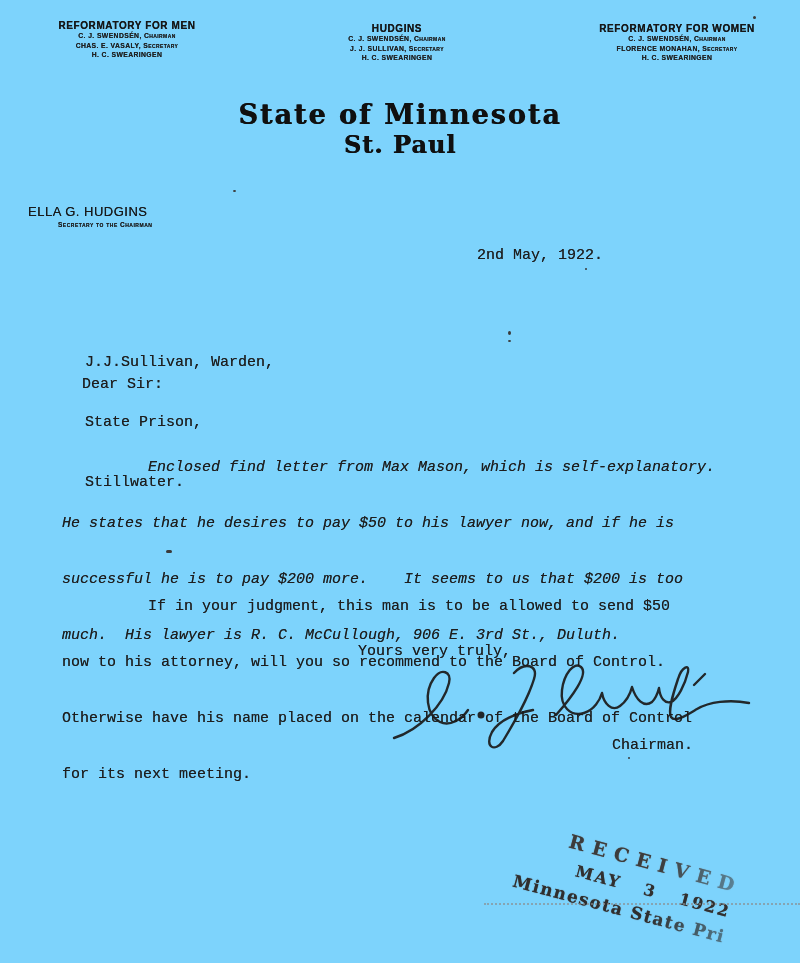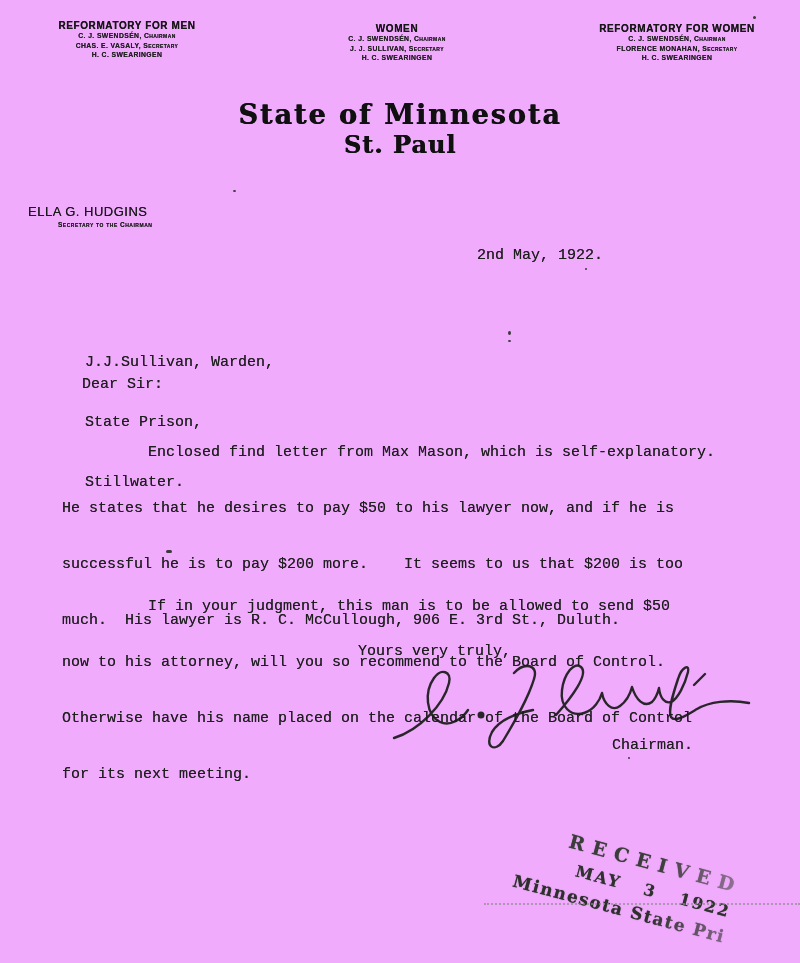--- a/index.html
+++ b/index.html
@@ -1,19 +1,19 @@
 <!DOCTYPE html>
 <html><head>
 <meta charset="utf-8">
 <style>
   * { margin:0; padding:0; box-sizing:border-box; }
   html,body { width:800px; height:963px; overflow:hidden; background:#ffffff; }
   .page {
     position:relative; width:800px; height:963px;
-    background:#f0abfc;
+    background:#7dd3fc;
     font-family:"Liberation Sans", sans-serif;
     color:#161616;
   }
   
   .lh-col { position:absolute; text-align:center; }
   .lh-col .lh-title {
     font-size:10px; font-weight:bold; letter-spacing:.6px; color:#171717;
     text-shadow:0 0 .6px rgba(0,0,0,.85);
   }
   .lh-col .lh-line {
@@ -47,21 +47,21 @@
   
   .mono {
     font-family:"Liberation Mono", monospace;
     font-size:15px; color:#1e1e1e; white-space:pre;
     text-shadow:0 0 .6px rgba(25,25,25,.75);
   }
   .date-line   { position:absolute; left:477px; top:247px; }
   .recipient   { position:absolute; left:85px;  top:313px; line-height:20px; }
   .salutation  { position:absolute; left:82px;  top:376px; }
   .para { position:absolute; left:62px; width:680px; line-height:18.6px; }
-  #para1 { top:407px; }
+  #para1 { top:422px;font-style:italic; }
   #para2 { top:494px; }
   #para3 { top:561px; }
   .para .indent { padding-left:86px; }
   .closing  { position:absolute; left:358px; top:643px; }
   .sig-title{ position:absolute; left:612px; top:737px; }
   
   .signature { position:absolute; left:388px; top:658px; width:372px; height:96px; }
   .signature svg { width:100%; height:100%; }
   .signature path, .signature circle { stroke:#1b1b1b; opacity:.93; }
   
@@ -99,21 +99,21 @@
 
 <div class="page">
 
   <div class="lh-col" id="lh-left">
     <div class="lh-title">REFORMATORY FOR MEN</div>
     <div class="lh-line">C. J. SWENDSÉN, Chairman</div>
     <div class="lh-line">CHAS. E. VASALY, Secretary</div>
     <div class="lh-line">H. C. SWEARINGEN</div>
   </div>
   <div class="lh-col" id="lh-center">
-    <div class="lh-title">WOMEN</div>
+    <div class="lh-title">HUDGINS</div>
     <div class="lh-line">C. J. SWENDSÉN, Chairman</div>
     <div class="lh-line">J. J. SULLIVAN, Secretary</div>
     <div class="lh-line">H. C. SWEARINGEN</div>
   </div>
   <div class="lh-col" id="lh-right">
     <div class="lh-title">REFORMATORY FOR WOMEN</div>
     <div class="lh-line">C. J. SWENDSÉN, Chairman</div>
     <div class="lh-line">FLORENCE MONAHAN, Secretary</div>
     <div class="lh-line">H. C. SWEARINGEN</div>
   </div>

